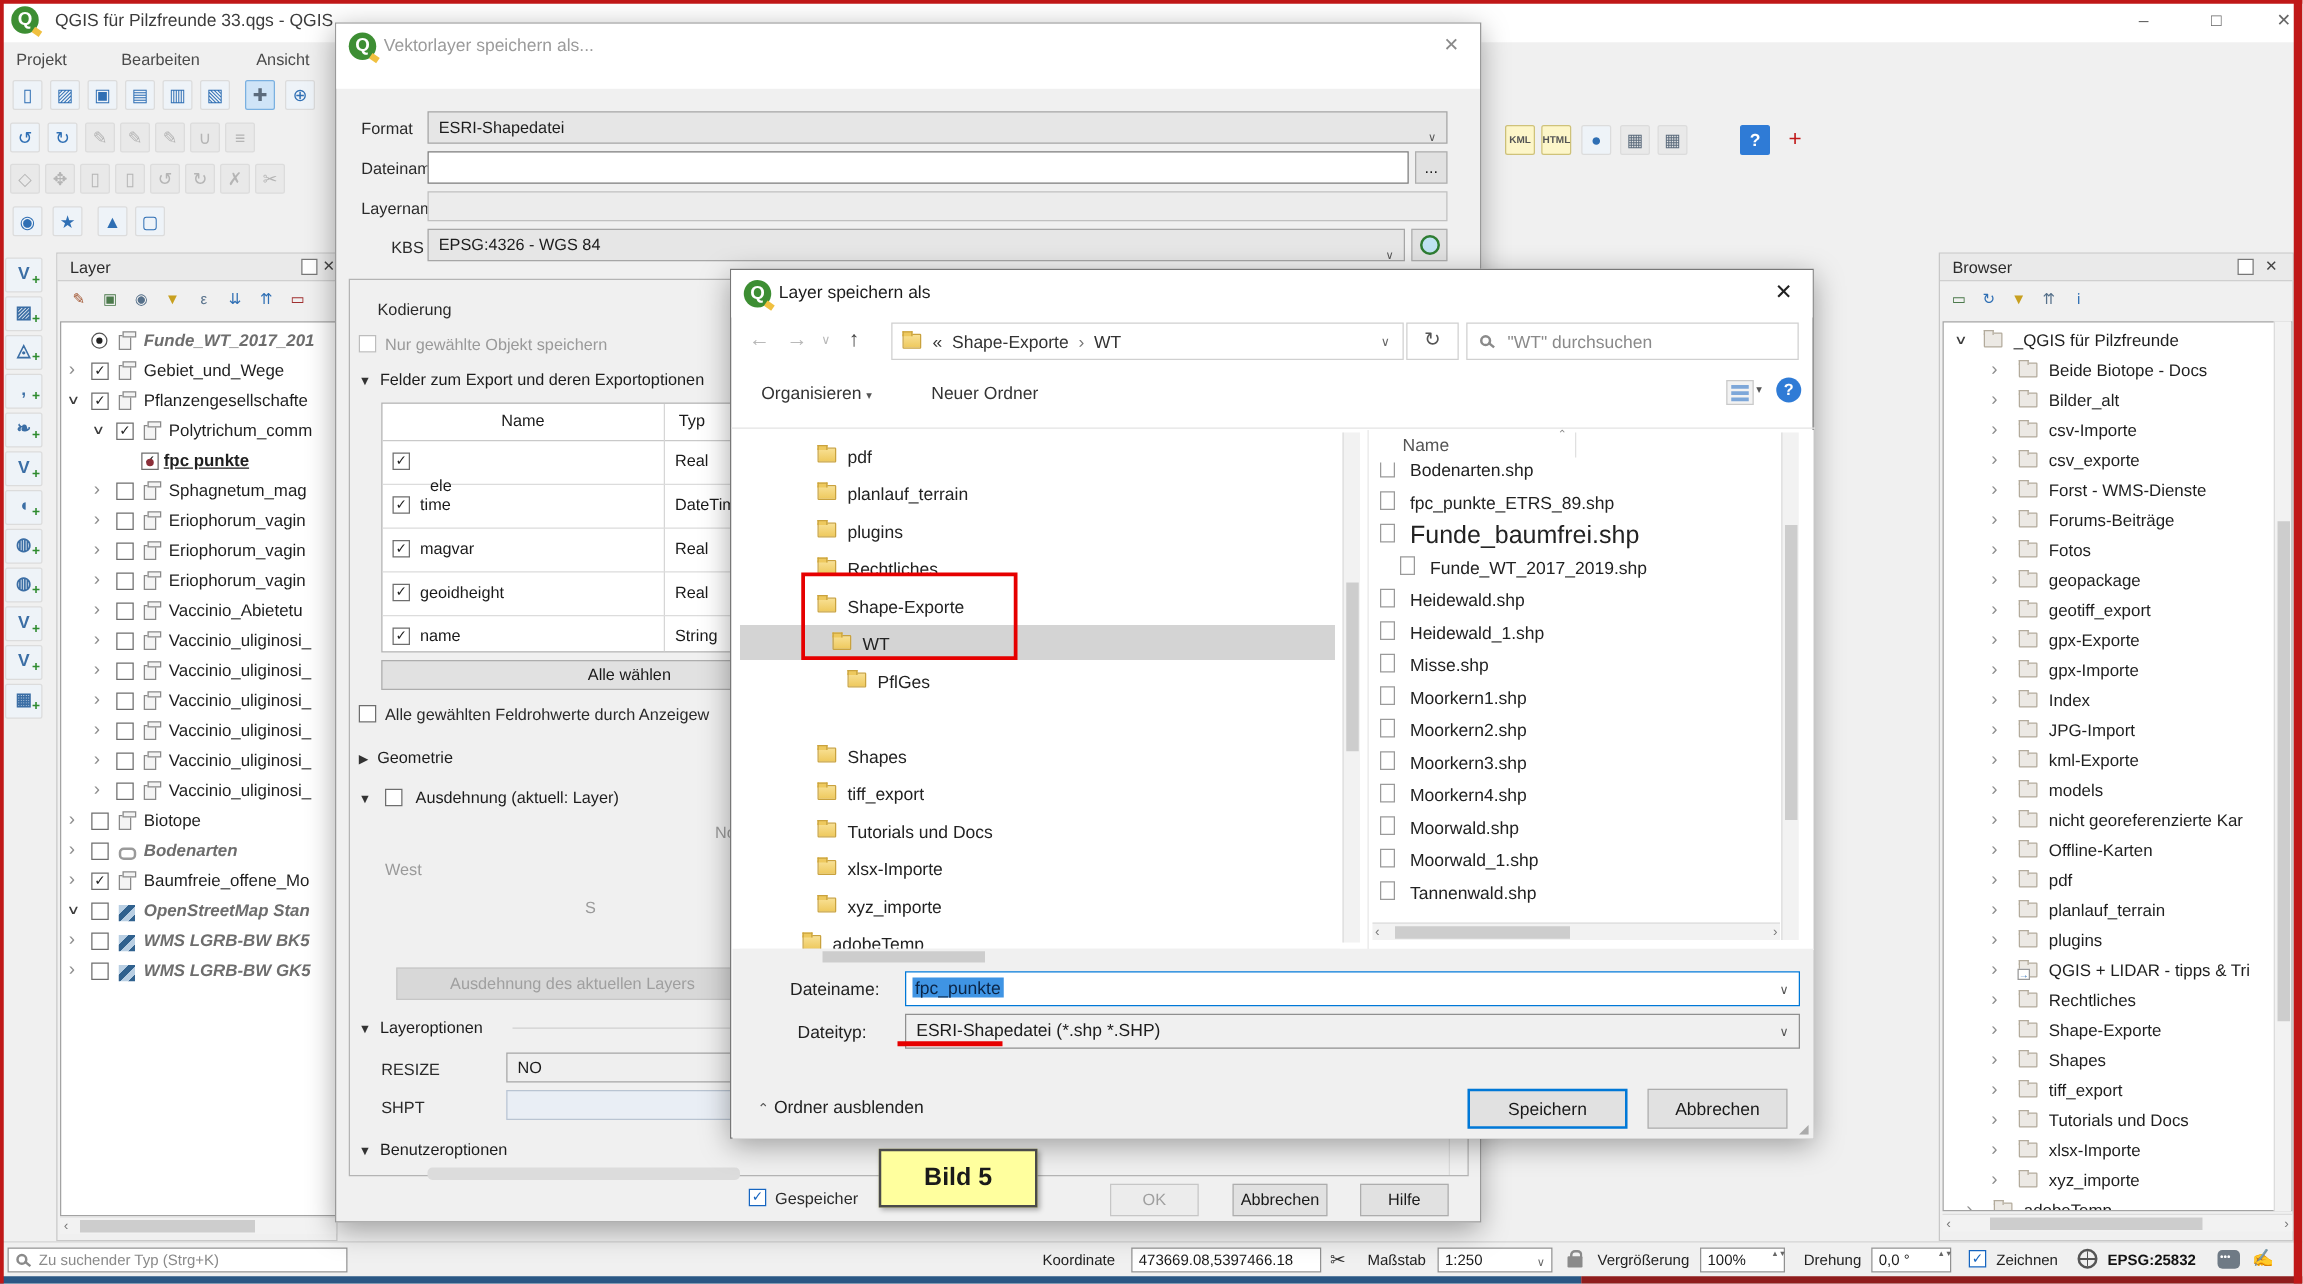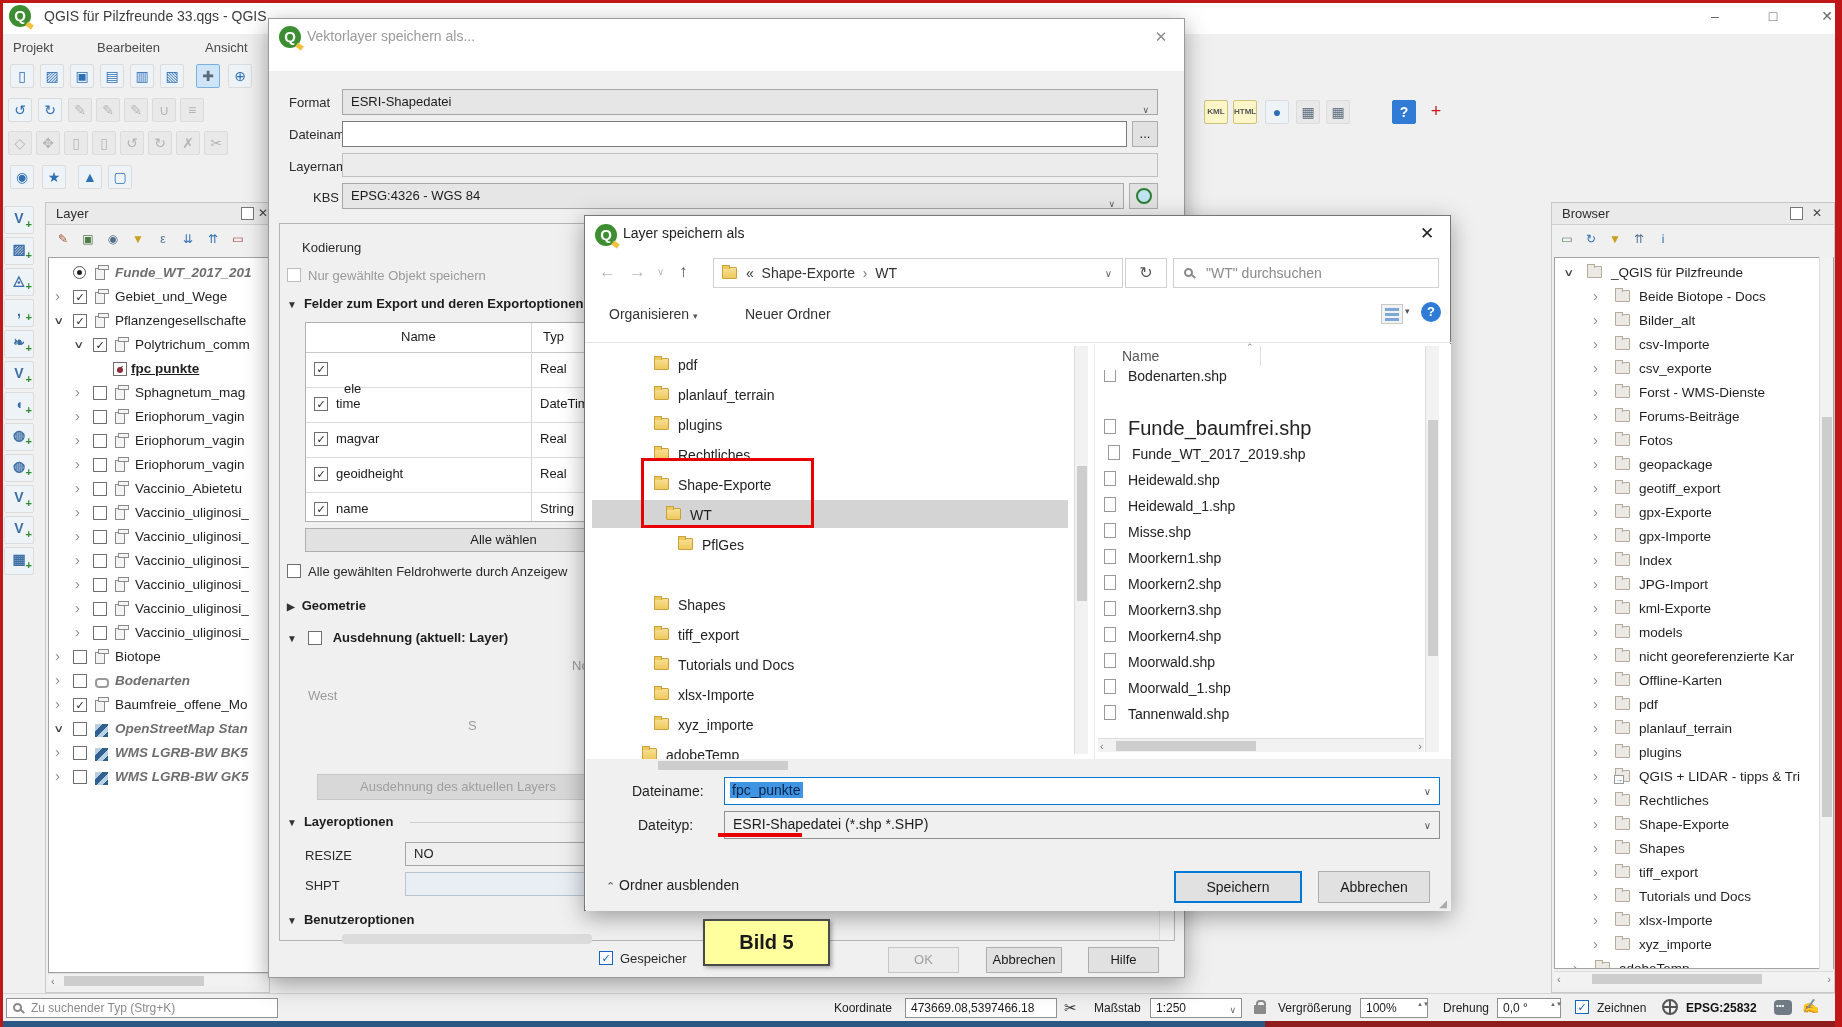--- a/index.html
+++ b/index.html
@@ -71,21 +71,21 @@
   .dlg-title { position:absolute; left:0; top:0; right:0; height:52px; background:#ffffff; }
   .dlg-title .t { position:absolute; left:38px; top:9px; font-size:14px; }
   .dlg-x { position:absolute; top:6px; width:30px; height:24px; text-align:center; line-height:24px; font-size:15px; color:#444; }
   .field-label { position:absolute; font-size:13px; color:#2a2a2a; }
   .combo { position:absolute; background:#e6e6e6; border:1px solid #a6a6a6; font-size:13px; line-height:24px; padding-left:8px; color:#1c1c1c; }
   .combo .car { position:absolute; right:8px; top:0; color:#555; font-size:9px; }
   .tinput { position:absolute; background:#fff; border:1px solid #7a7a7a; }
   .tinput.disabled { background:#ececec; border-color:#c0c0c0; }
   .btn { position:absolute; background:#e1e1e1; border:1px solid #adadad; text-align:center; font-size:13px; color:#1a1a1a; }
   .btn.disabled { background:#ececec; border-color:#c6c6c6; color:#9f9f9f; }
-  .sect { position:absolute; font-weight:bold; font-size:13px; color:#1c1c1c; }
+  .sect { position:absolute; font-weight:normal; font-size:13px; color:#1c1c1c; }
   .sect .arr { color:#333; font-size:10px; margin-right:7px; }
   .graytxt { color:#9a9a9a; }
 
   .mag { position:absolute; width:9px; height:9px; border:2px solid #8a8a8a; border-radius:50%; }
   .mag::after { content:""; position:absolute; width:6px; height:2px; background:#8a8a8a; right:-5px; bottom:-2px; transform:rotate(40deg); }
 
   .navbtn { position:absolute; color:#b9b9b9; font-size:17px; }
   .navbtn.on { color:#4a4a4a; }
 
   .red-box { position:absolute; border:3px solid #e60000; z-index:26; }
@@ -760,25 +760,29 @@
       <div class="abs" style="left:512px; top:2px; width:328px; height:24px;">
         <span class="abs" style="left:24px; top:2px; color:#555; font-size:14px;">Name</span>
         <span class="abs" style="left:148px; top:-4px; color:#888; font-size:9px;">⌃</span>
         <span class="abs" style="left:162px; top:0; width:1px; height:20px; background:#e0e0e0;"></span>
       </div>
       <div id="fd-files" class="abs" style="left:512px; top:26px; width:326px; height:382px; overflow:hidden;">
           <div class="trow" style="left: 0px; top: -6px; width: 326px; font-size: 14px; color: rgb(34, 34, 34); height: 24px; line-height: 24px;">
             <div class="fic" style="left: 6px;"></div>
             <div class="abs" style="left: 30px; top: 0px;">Bodenarten.shp</div>
           </div>
+          <div class="trow" style="left: 0px; top: 20px; width: 326px; font-size: 14px; color: rgb(34, 34, 34); height: 24px; line-height: 24px;">
+            <div class="fic" style="left: 6px;"></div>
+            <div class="abs" style="left: 30px; top: 0px;">fpc_punkte_ETRS_89.shp</div>
+          </div>
           <div class="trow" style="left: 0px; top: 46px; width: 326px; font-size: 20px; color: rgb(34, 34, 34); height: 24px; line-height: 24px;">
             <div class="fic" style="left: 6px;"></div>
             <div class="abs" style="left: 30px; top: 0px;">Funde_baumfrei.shp</div>
           </div>
-          <div class="trow" style="left: 4px; top: 72px; width: 326px; font-size: 14px; color: rgb(34, 34, 34); height: 24px; line-height: 24px;">
+          <div class="trow" style="left: 16px; top: 72px; width: 326px; font-size: 14px; color: rgb(34, 34, 34); height: 24px; line-height: 24px;">
             <div class="fic" style="left: 6px;"></div>
             <div class="abs" style="left: 30px; top: 0px;">Funde_WT_2017_2019.shp</div>
           </div>
           <div class="trow" style="left: 0px; top: 98px; width: 326px; font-size: 14px; color: rgb(34, 34, 34); height: 24px; line-height: 24px;">
             <div class="fic" style="left: 6px;"></div>
             <div class="abs" style="left: 30px; top: 0px;">Heidewald.shp</div>
           </div>
           <div class="trow" style="left: 0px; top: 124px; width: 326px; font-size: 14px; color: rgb(34, 34, 34); height: 24px; line-height: 24px;">
             <div class="fic" style="left: 6px;"></div>
             <div class="abs" style="left: 30px; top: 0px;">Heidewald_1.shp</div>

